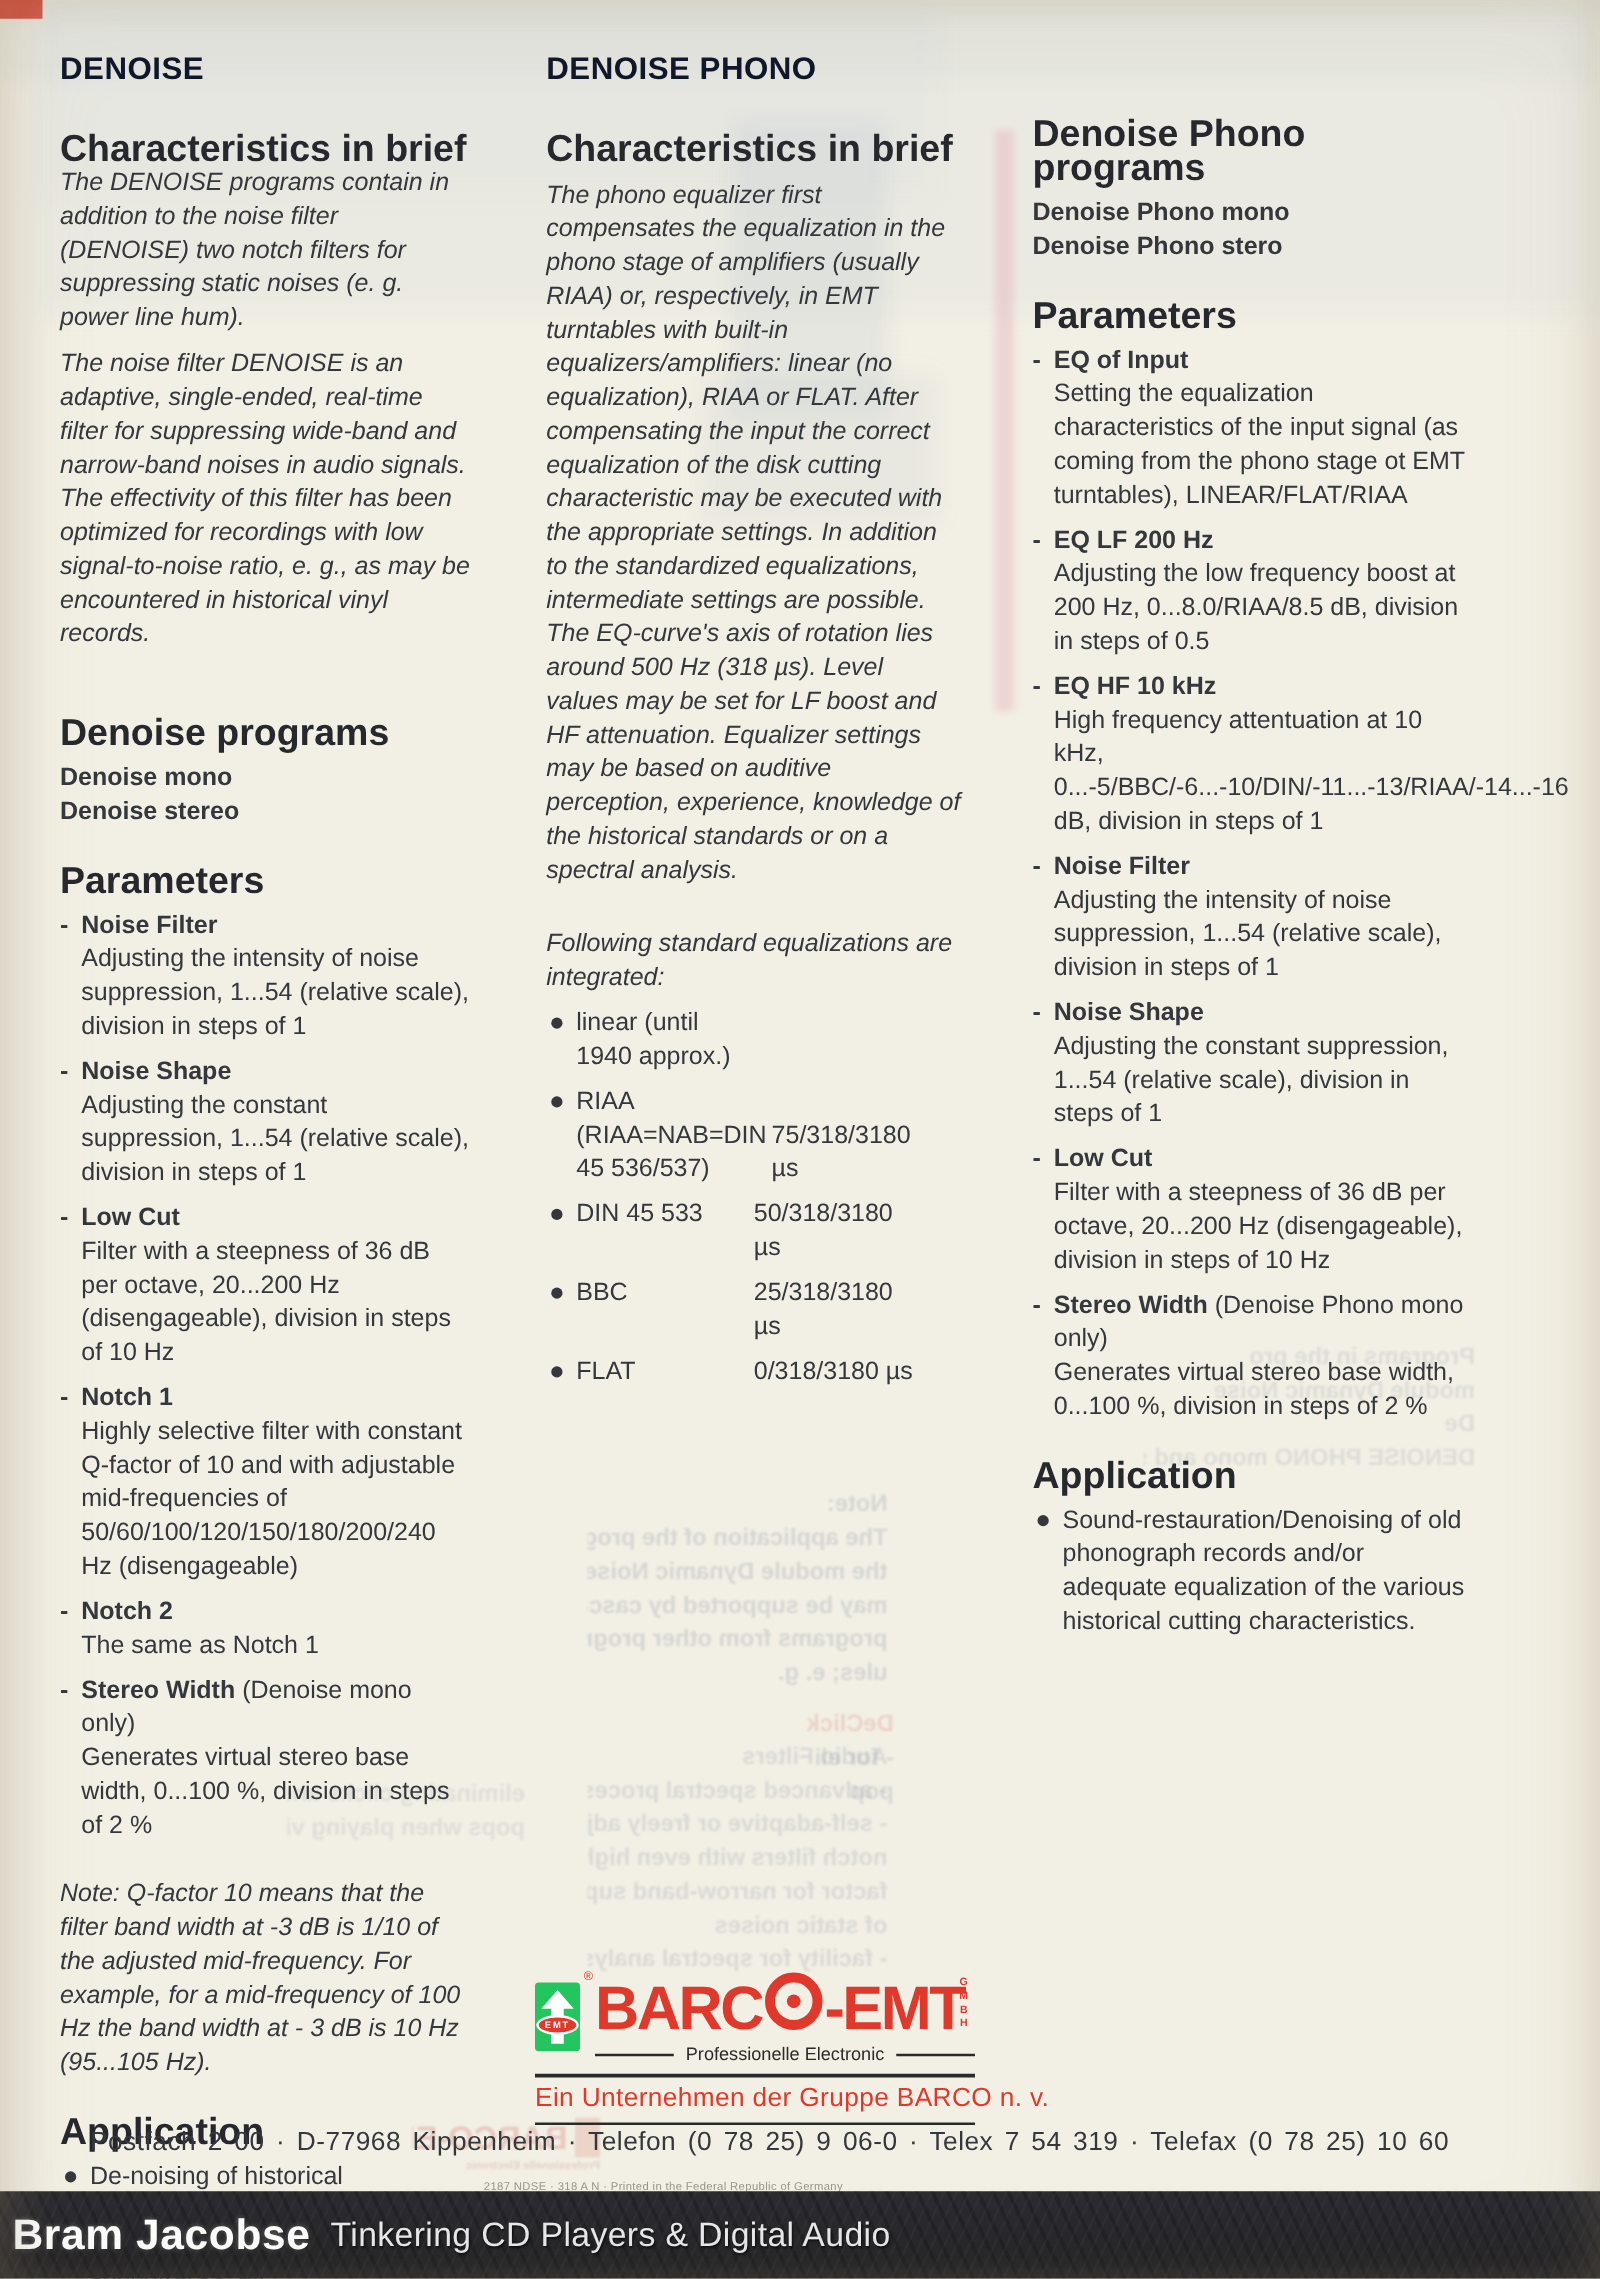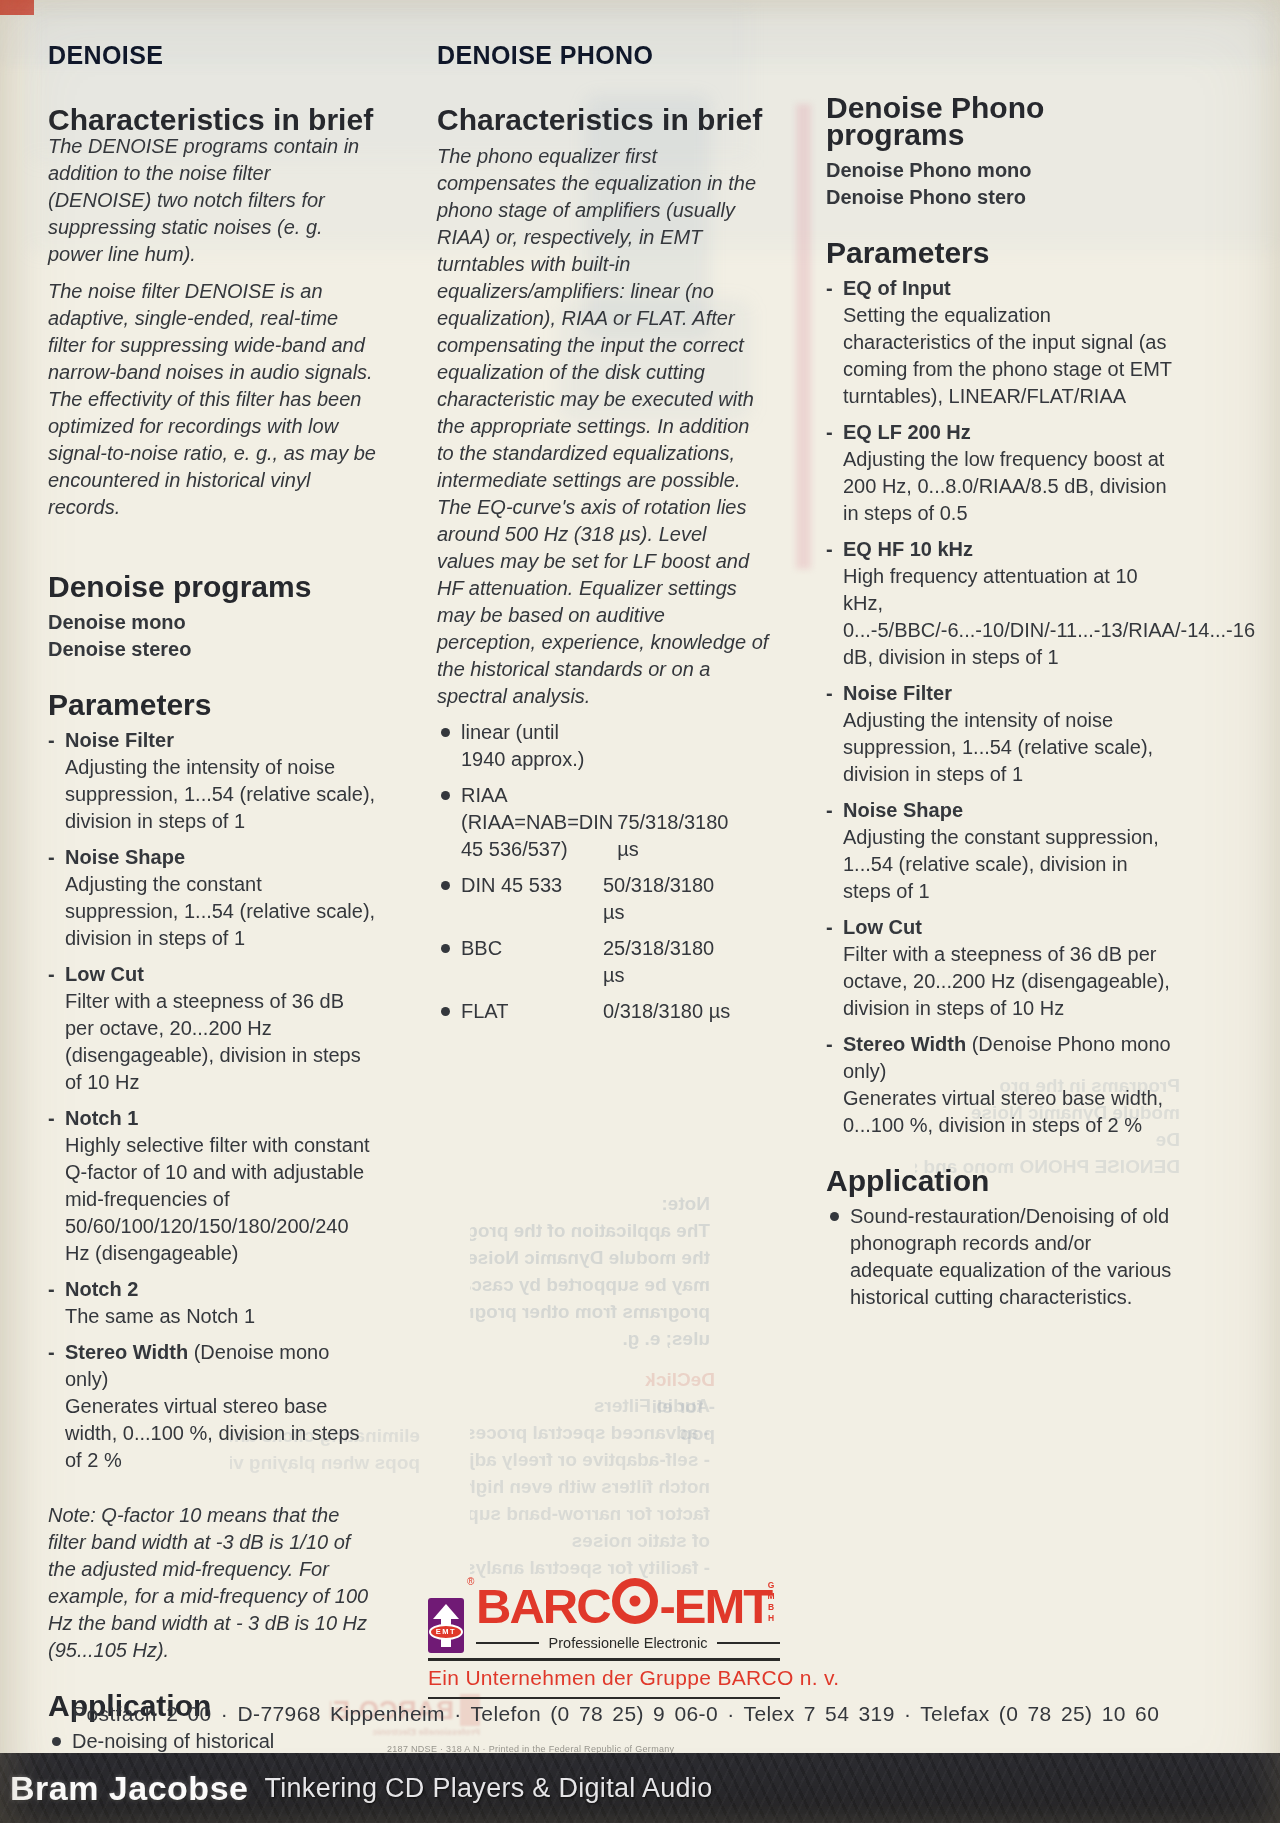--- a/index.html
+++ b/index.html
@@ -56,21 +56,21 @@
   .ghost-right{left:915px;top:1072px;width:265px;opacity:.24;}
   .ghost-left{left:230px;top:1422px;width:190px;opacity:.22;}
   .ghost-declick{left:640px;top:1366px;width:75px;opacity:.30;}
   .ghost-red{color:#d89186;}
   .ghost-barco{left:330px;top:1694px;width:150px;opacity:.45;color:#dd9a90;filter:blur(.8px);}
   .ghost-barco .gb-brand{font-size:26px;line-height:30px;font-weight:bold;display:flex;align-items:center;}
   .ghost-square{display:inline-block;width:20px;height:32px;background:rgba(224,138,128,.6);margin-right:6px;flex:0 0 auto;}
   .gb-tag{font-size:9px;line-height:12px;color:#d5aaa2;}
   
   .logo{position:absolute;left:428px;top:1578px;width:352px;}
-  .logo-icon{position:absolute;left:0;top:20px;width:36px;height:55px;background:#701a75;border-radius:3px;}
+  .logo-icon{position:absolute;left:0;top:8px;width:36px;height:55px;background:#22c55e;border-radius:3px;}
   .arrow-head{position:absolute;left:5px;top:6px;width:0;height:0;border-left:13px solid transparent;border-right:13px solid transparent;border-bottom:15px solid #fff;}
   .arrow-stem{position:absolute;left:13px;top:17px;width:10px;height:32px;background:#fff;}
   .emt-oval{position:absolute;left:1px;top:26px;width:34px;height:16px;box-sizing:border-box;border:2px solid #fff;border-radius:50%;background:#e0382a;color:#fff;font-size:7.5px;font-weight:bold;line-height:12px;text-align:center;letter-spacing:1.5px;}
   .logo-reg{position:absolute;left:39px;top:-2px;font-size:10px;color:#e0382a;}
   .logo-right{margin-left:48px;}
   .brand-row{position:relative;font-size:49px;font-weight:bold;color:#e0382a;letter-spacing:-2px;line-height:46px;white-space:nowrap;}
   .brand-o{display:inline-block;width:30px;height:30px;border:8px solid #e0382a;border-radius:50%;position:relative;margin:0 2px;vertical-align:-1px;}
   .brand-o-dot{position:absolute;left:50%;top:50%;transform:translate(-50%,-50%);width:11px;height:11px;border-radius:50%;background:#e0382a;}
   .gmbh{position:absolute;right:-14px;top:2px;writing-mode:vertical-rl;text-orientation:upright;font-size:8.5px;letter-spacing:1px;color:#e0382a;font-weight:bold;}
   .tagline-row{display:flex;align-items:center;margin-top:6px;}
@@ -187,20 +187,21 @@
     <h2 class="sec mt-app">Application</h2>
     <div class="bullet">De-noising of historical recordings, e. g. phonograph records, audio tapes, film soundtracks, etc.</div>
   </div>
 
   <div class="col col2">
     <h1 class="doc-title">DENOISE PHONO</h1>
 
     <h2 class="sec">Characteristics in brief</h2>
     <p class="para mt10">The phono equalizer first compensates the equalization in the phono stage of amplifiers (usually RIAA) or, respectively, in EMT turntables with built-in equalizers/amplifiers: linear (no equalization), RIAA or FLAT. After compensating the input the correct equalization of the disk cutting characteristic may be executed with the appropriate settings. In addition to the standardized equalizations, intermediate settings are possible. The EQ-curve's axis of rotation lies around 500 Hz (318 µs). Level values may be set for LF boost and HF attenuation. Equalizer settings may be based on auditive perception, experience, knowledge of the historical standards or on a spectral analysis.</p>
 
+    <p class="para eq-intro">Following standard equalizations are integrated:</p>
 
     <div class="eq-list">
       <div class="eq-row">
         <span class="eq-label">linear (until 1940 approx.)</span>
         <span class="eq-value"></span>
       </div>
       <div class="eq-row">
         <span class="eq-label">RIAA (RIAA=NAB=DIN 45 536/537)</span>
         <span class="eq-value">75/318/3180 µs</span>
       </div>

